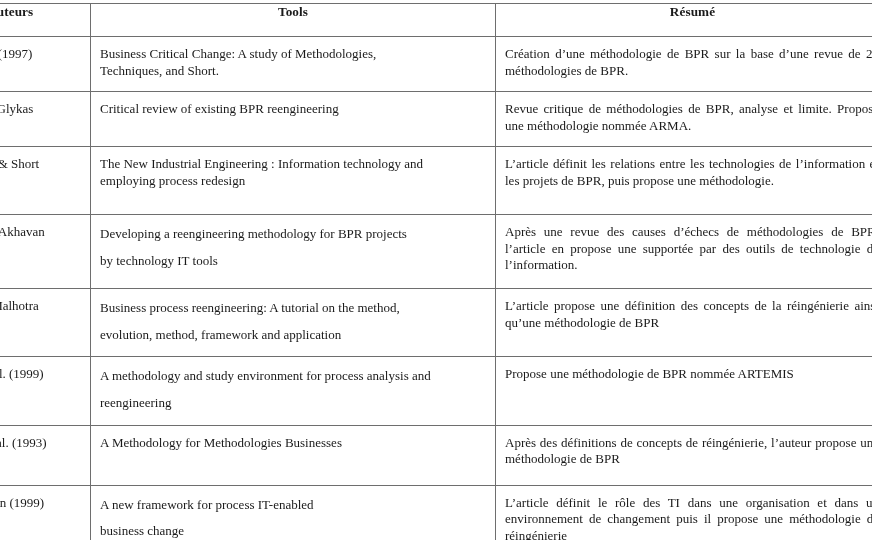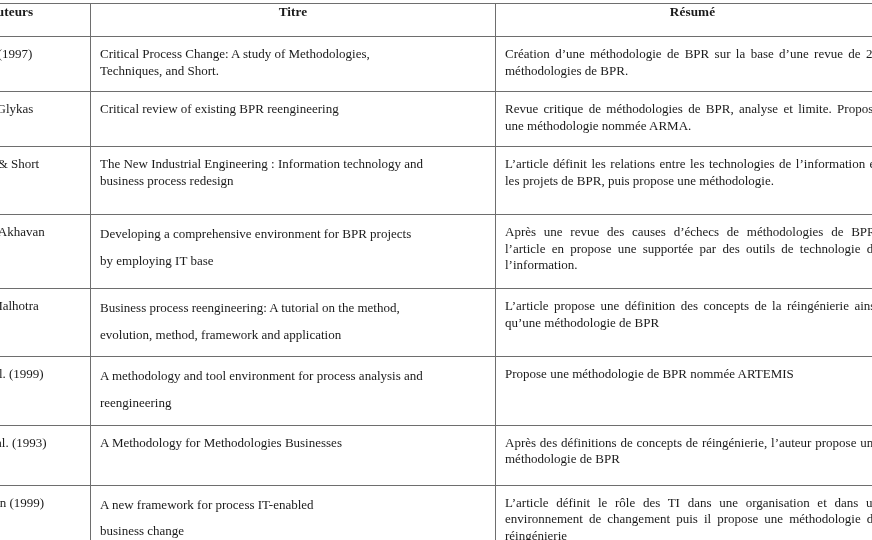--- a/index.html
+++ b/index.html
@@ -114,37 +114,37 @@
         <col class="col-titre">
         <col class="col-resume">
       </colgroup>
 
       <thead>
         <tr>
           <th>
             <span class="hdr-inner">uteurs</span>
           </th>
           <th>
-            <span class="hdr-inner">Titre</span>
+            <span class="hdr-inner">Tools</span>
           </th>
           <th>
             <span class="hdr-inner">Résumé</span>
           </th>
         </tr>
       </thead>
 
       <tbody>
 
         <tr class="r1">
           <td class="c-auteurs">
             <span class="cell"> (1997)</span>
           </td>
           <td class="c-titre">
             <span class="cell">
-              <span class="nowrap-line">Critical Process Change: A study of Methodologies,</span>
+              <span class="nowrap-line">Business Critical Change: A study of Methodologies,</span>
               <span class="nowrap-line">Techniques, and Short.</span>
             </span>
           </td>
           <td class="c-resume">
             <span class="cell">Création d’une méthodologie de BPR sur la base d’une revue de 25 méthodologies de BPR.</span>
           </td>
         </tr>
 
         <tr class="r2">
           <td class="c-auteurs">
@@ -160,36 +160,36 @@
           </td>
         </tr>
 
         <tr class="r3">
           <td class="c-auteurs">
             <span class="cell">t &amp; Short</span>
           </td>
           <td class="c-titre">
             <span class="cell">
               <span class="nowrap-line">The New Industrial Engineering : Information technology and</span>
-              <span class="nowrap-line">business process redesign</span>
+              <span class="nowrap-line">employing process redesign</span>
             </span>
           </td>
           <td class="c-resume">
             <span class="cell">L’article définit les relations entre les technologies de l’information et les projets de BPR, puis propose une méthodologie.</span>
           </td>
         </tr>
 
         <tr class="r4 loose">
           <td class="c-auteurs">
             <span class="cell"> &amp; Akhavan</span>
           </td>
           <td class="c-titre">
             <span class="cell">
-              <span class="nowrap-line">Developing a comprehensive environment for BPR projects</span>
-              <span class="nowrap-line">by employing IT base</span>
+              <span class="nowrap-line">Developing a reengineering methodology for BPR projects</span>
+              <span class="nowrap-line">by technology IT tools</span>
             </span>
           </td>
           <td class="c-resume">
             <span class="cell">Après une revue des causes d’échecs de méthodologies de BPR, l’article en propose une supportée par des outils de technologie de l’information.</span>
           </td>
         </tr>
 
         <tr class="r5 loose">
           <td class="c-auteurs">
             <span class="cell"> Malhotra</span>
@@ -204,21 +204,21 @@
             <span class="cell">L’article propose une définition des concepts de la réingénierie ainsi qu’une méthodologie de BPR</span>
           </td>
         </tr>
 
         <tr class="r6 loose">
           <td class="c-auteurs">
             <span class="cell">t al. (1999)</span>
           </td>
           <td class="c-titre">
             <span class="cell">
-              <span class="nowrap-line">A methodology and tool environment for process analysis and</span>
+              <span class="nowrap-line">A methodology and study environment for process analysis and</span>
               <span class="nowrap-line">reengineering</span>
             </span>
           </td>
           <td class="c-resume">
             <span class="cell">Propose une méthodologie de BPR nommée ARTEMIS</span>
           </td>
         </tr>
 
         <tr class="r7">
           <td class="c-auteurs">

